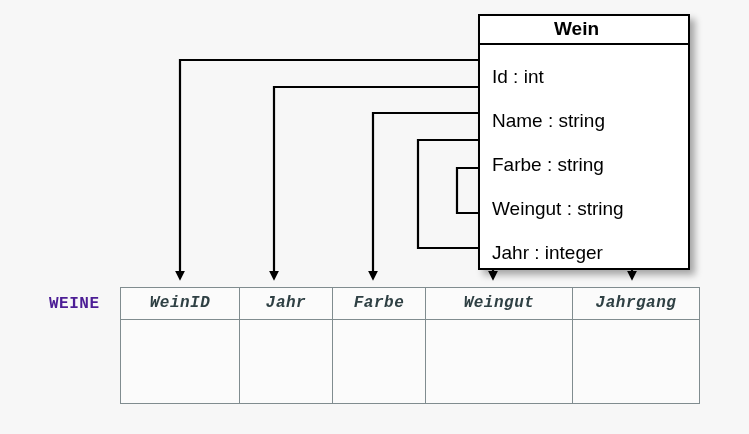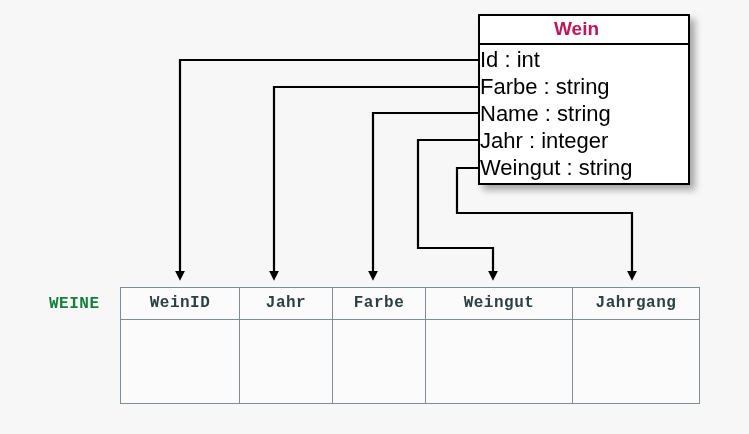--- a/index.html
+++ b/index.html
@@ -41,56 +41,58 @@
     box-sizing: border-box;
     background: #ffffff;
     border: 2px solid #000000;
     box-shadow: 5px 5px 7px rgba(0,0,0,0.33);
     z-index: 5;
   }
   #uml-title {
     text-align: center;
     font-size: 19px;
     font-weight: bold;
-    color: #be185d;
+    color: #000000;
     padding: 3px 15px 4px 0;
     border-bottom: 2px solid #000;
     line-height: 1.05;
   }
   #uml-attrs {
     padding: 1px 0 2px 0;
   }
   .uml-attr {
-    font-size: 22px;
+    font-size: 19px;
     color: #000;
     line-height: 27px;
     height: 27px;
-    padding-left: 0;
+    padding-left: 12px;
     white-space: nowrap;
+    margin-top: 17px;
   }
 
   
   #table-label {
     position: absolute;
     left: 49px;
     top: 295px;
     font-family: "Liberation Mono", monospace;
     font-size: 16px;
     font-weight: bold;
-    color: #15803d;
+    color: #4c1d95;
     letter-spacing: 0.5px;
     z-index: 4;
   }
   #weine-table {
     position: absolute;
     left: 120px;
     top: 287px;
     border-collapse: collapse;
     z-index: 4;
     background: #fbfbfb;
+    font-style: italic;
   }
   #weine-table th,
   #weine-table td {
     border: 1px solid #808c8f;
     font-family: "Liberation Mono", monospace;
     font-size: 16px;
     font-weight: bold;
     color: #2f4044;
     text-align: center;
     padding: 0;
@@ -133,24 +135,24 @@
       <path d="M478,140 L418,140 L418,248 L493,248 L493,272" marker-end="url(#arrowhead)"></path>
 
       <path d="M478,168 L457,168 L457,213 L632,213 L632,272" marker-end="url(#arrowhead)"></path>
     </g>
   </svg>
 
   <div id="uml-box">
     <div id="uml-title">Wein</div>
     <div id="uml-attrs">
       <div class="uml-attr">Id : int</div>
+      <div class="uml-attr">Name : string</div>
       <div class="uml-attr">Farbe : string</div>
-      <div class="uml-attr">Name : string</div>
+      <div class="uml-attr">Weingut : string</div>
       <div class="uml-attr">Jahr : integer</div>
-      <div class="uml-attr">Weingut : string</div>
     </div>
   </div>
 
   <div id="table-label">WEINE</div>
 
   <table id="weine-table">
     <thead>
       <tr>
         <th class="col-weinid">WeinID</th>
         <th class="col-name">Jahr</th>

